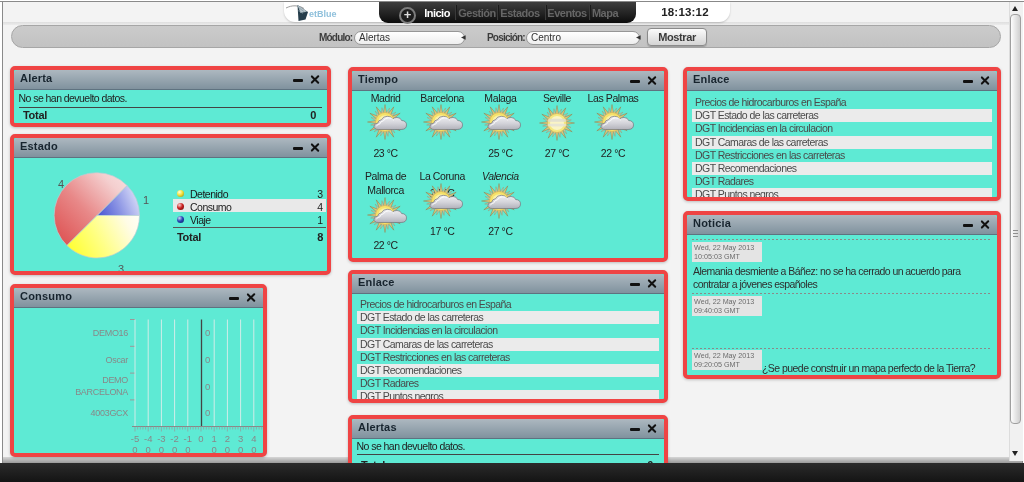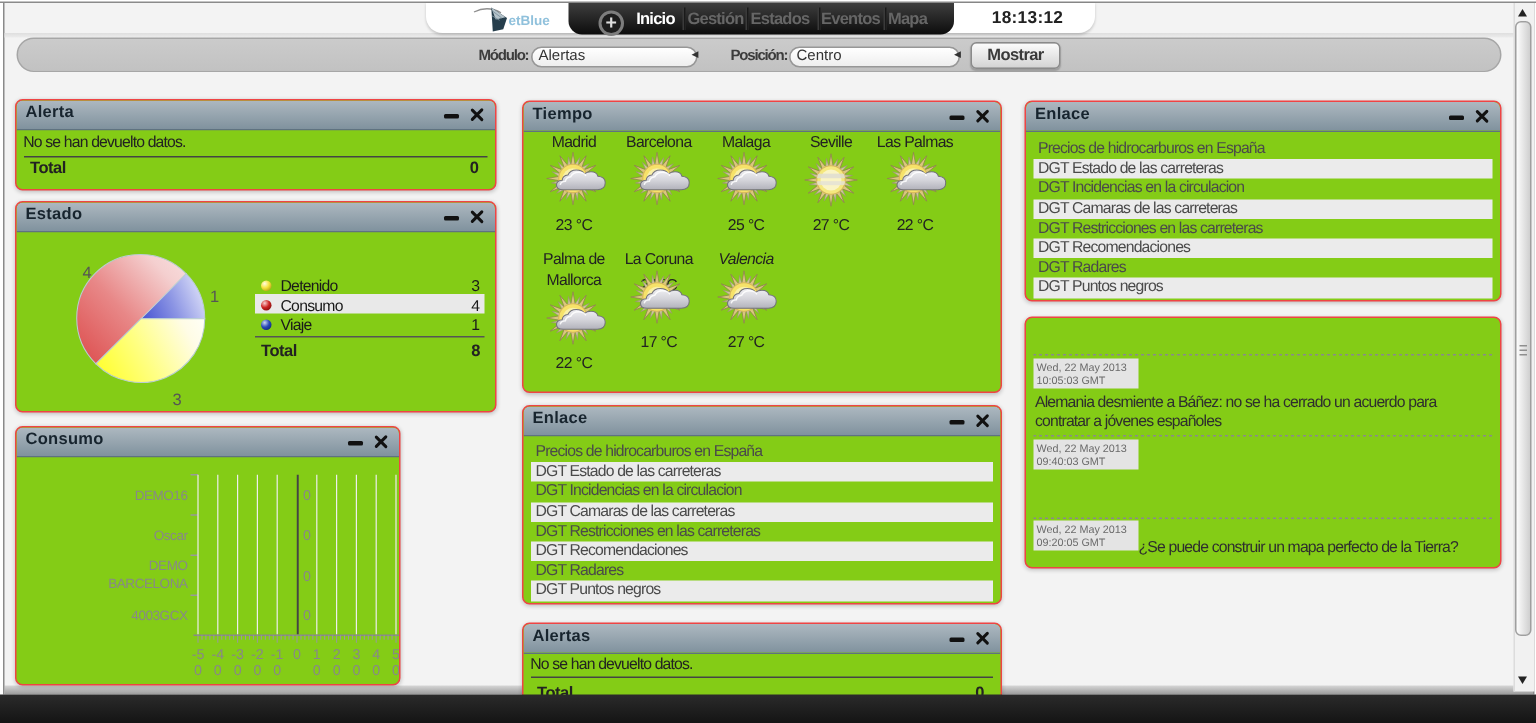--- a/index.html
+++ b/index.html
@@ -15,29 +15,29 @@
 #footer{left:0;top:463px;width:1024px;height:19px;background:linear-gradient(#2b2b2b,#141414)}
 
 #whitetab{left:284px;top:2px;width:446px;height:20px;background:#fff;border-radius:0 0 11px 11px;box-shadow:0 1px 2px rgba(0,0,0,.18)}
 #tabseam{left:3px;top:22px;width:1007px;height:3px;background:linear-gradient(#dedede,#ececec)}
 #nav{left:379px;top:2px;width:257px;height:21px;background:linear-gradient(#3e3e3e,#0c0c0c);border-radius:0 0 9px 9px;color:#666;font-size:13px;font-weight:bold}
 .navitem{position:absolute;top:3px;height:16px;line-height:16px;text-align:center;font-size:11px;letter-spacing:-.5px;white-space:nowrap}
 .navsep{position:absolute;top:3px;width:1px;height:15px;background:#3a3a3a;border-right:1px solid #1a1a1a}
 #plus{position:absolute;left:20px;top:5px;width:13px;height:13px;border-radius:50%;background:#1d1d1d;border:2px solid #7d7d7d;color:#ddd;text-align:center;line-height:12px;font-size:13px;font-weight:bold}
 #clock{left:650px;top:6px;width:70px;height:12px;font-size:11.5px;font-weight:bold;color:#222;text-align:center;letter-spacing:.2px}
 
-#logo{left:313px;top:2px;width:80px;height:20px}
+#logo{left:283px;top:2px;width:80px;height:20px}
 
 #pill{left:11px;top:25px;width:990px;height:23px;background:linear-gradient(#cbcbcb,#c2c2c2);border:1px solid #a6a6a6;border-radius:12px;box-sizing:border-box}
 .plbl{position:absolute;top:6px;font-size:10px;letter-spacing:-.8px;font-weight:bold;color:#3c3c3c}
 .psel{position:absolute;top:5px;height:12px;background:linear-gradient(#fff,#eee);border:1px solid #979797;border-radius:7px;font-size:10px;color:#333;line-height:12px;padding-left:4px;box-sizing:content-box}
 .selarrow{position:absolute;top:7px;font-size:6px;color:#333;line-height:8px}
 #mostrar{position:absolute;left:635px;top:2px;width:58px;height:16px;background:linear-gradient(#fbfbfb,#d4d4d4);border:1px solid #8a8a8a;border-radius:4px;font-size:11px;letter-spacing:-.4px;font-weight:bold;color:#3a3a3a;text-align:center;line-height:16px;box-shadow:0 1px 1px rgba(0,0,0,.2)}
 
-.w{position:absolute;background:#84cc16;border:1px solid #ef4444;border-radius:5px;box-shadow:0 1px 3px rgba(0,0,0,.22);box-sizing:border-box;overflow:hidden}
+.w{position:absolute;background:#5eead4;border:4px solid #ef4444;border-radius:5px;box-shadow:0 1px 3px rgba(0,0,0,.22);box-sizing:border-box;overflow:hidden}
 .wh{position:relative;height:19px;background:linear-gradient(#adb8c0,#80929e);border-bottom:1px solid #5f7280;border-radius:4px 4px 0 0}
 .wt{position:absolute;left:6px;top:2px;font-size:11px;font-weight:bold;color:#17242e;letter-spacing:.2px}
 .wmin{position:absolute;right:24px;top:9px;width:10px;height:2.5px;background:#111;border-radius:1px}
 .wx{position:absolute;right:7px;top:4px;width:10px;height:10px}
 .wx:before,.wx:after{content:"";position:absolute;left:3.9px;top:-0.5px;width:2.3px;height:11px;background:#111;border-radius:1px}
 .wx:before{transform:rotate(45deg)}
 .wx:after{transform:rotate(-45deg)}
 .rowtxt{position:absolute;left:4.5px;font-size:10.5px;color:#222;letter-spacing:-.55px}
 .hline{position:absolute;left:5px;right:5px;height:1px;background:#444}
 .totrow{position:absolute;font-size:11px;font-weight:bold;color:#222;letter-spacing:-.3px}
@@ -379,20 +379,25 @@
       <div class="lrow">DGT Incidencias en la circulacion</div>
       <div class="lrow">DGT Camaras de las carreteras</div>
       <div class="lrow">DGT Restricciones en las carreteras</div>
       <div class="lrow">DGT Recomendaciones</div>
       <div class="lrow">DGT Radares</div>
       <div class="lrow">DGT Puntos negros</div>
     </div>
   </div>
 
   <div class="w" id="w-noticia" style="left:683px;top:211px;width:318px;height:168px">
+    <div class="wh">
+        <span class="wt">Noticia</span>
+        <span class="wmin"></span>
+        <span class="wx"></span>
+      </div>
     <div class="dash" style="top:24px"></div>
     <div class="ndate" style="top:26.5px">Wed, 22 May 2013<br>10:05:03 GMT</div>
     <div class="nhead" style="top:50px">Alemania desmiente a Báñez: no se ha cerrado un acuerdo para<br>contratar a jóvenes españoles</div>
     <div class="dash" style="top:78px"></div>
     <div class="ndate" style="top:80.5px">Wed, 22 May 2013<br>09:40:03 GMT</div>
     <div class="dash" style="top:133px"></div>
     <div class="ndate" style="top:134.5px">Wed, 22 May 2013<br>09:20:05 GMT</div>
     <div class="nhead" style="left:75px;top:146.5px;white-space:nowrap">¿Se puede construir un mapa perfecto de la Tierra?</div>
   </div>
 

